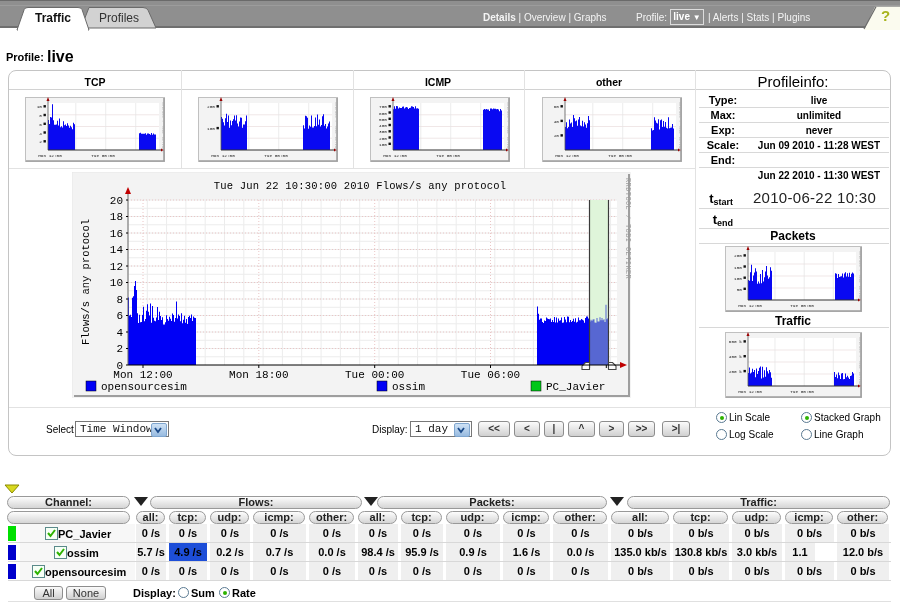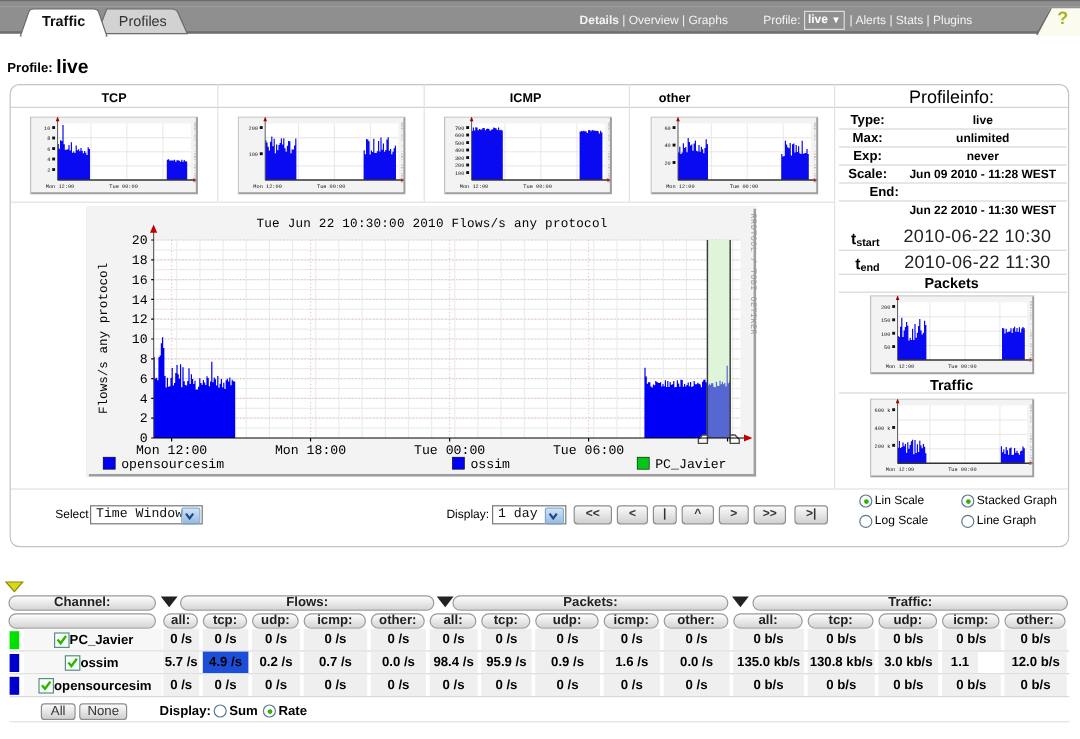--- a/index.html
+++ b/index.html
@@ -21,21 +21,21 @@
 <div class="abs" style="left:881px;top:7px;font-size:15px;font-weight:bold;color:#a8b41e;">?</div>
 <div class="abs" style="left:483px;top:12px;font-size:10px;color:#f4f4f4;"><b>Details</b> | Overview | Graphs</div>
 <div class="abs" style="left:636px;top:12px;font-size:10px;color:#f4f4f4;">Profile:</div>
 <div class="abs" style="left:670px;top:9px;width:34px;height:16px;border:1px solid #dcdcdc;box-sizing:border-box;font-size:10px;font-weight:bold;color:#fff;text-align:center;line-height:14px;">live <span style="font-size:8px;">▼</span></div>
 <div class="abs" style="left:708px;top:12px;font-size:10px;color:#f4f4f4;">| Alerts | Stats | Plugins</div>
 <div class="abs" style="left:6px;top:47px;font-size:11px;font-weight:bold;color:#000;">Profile: <span style="font-size:16px;position:relative;top:1px;">live</span></div>
 <div class="abs" style="left:8px;top:70px;width:883px;height:386px;border:1px solid #c4c4c4;border-radius:8px;box-sizing:border-box;background:#fff;"></div>
 <div class="abs" style="left:35px;top:76px;width:120px;text-align:center;font-size:10.5px;font-weight:bold;">TCP</div>
 <div class="abs" style="left:206px;top:76px;width:120px;text-align:center;font-size:10.5px;font-weight:normal;margin-top:24px;">UDP</div>
 <div class="abs" style="left:378px;top:76px;width:120px;text-align:center;font-size:10.5px;font-weight:bold;">ICMP</div>
-<div class="abs" style="left:549px;top:76px;width:120px;text-align:left;font-size:10.5px;font-weight:bold;">other</div>
+<div class="abs" style="left:549px;top:76px;width:120px;text-align:center;font-size:10.5px;font-weight:bold;">other</div>
 <div class="abs" style="left:723px;top:73px;width:140px;text-align:center;font-size:15px;">Profileinfo:</div>
 <div class="abs" style="left:9px;top:89px;width:881px;height:1px;background:#d2d2d2;"></div>
 <div class="abs" style="left:181.0px;top:70px;width:1px;height:98px;background:#e2e2e2;"></div>
 <div class="abs" style="left:352.5px;top:70px;width:1px;height:98px;background:#e2e2e2;"></div>
 <div class="abs" style="left:524.0px;top:70px;width:1px;height:98px;background:#e2e2e2;"></div>
 <div class="abs" style="left:695px;top:70px;width:1px;height:337px;background:#e2e2e2;"></div>
 <div class="abs" style="left:9px;top:168px;width:686px;height:1px;background:#e2e2e2;"></div>
 <svg width="140" height="65" style="position:absolute;left:25px;top:97px">
       <rect x="0.5" y="0.5" width="139" height="64" fill="#f3f3f3" stroke="#c0c0c0" stroke-width="1"></rect>
       <path d="M139,1 L139,64 L1,64" stroke="#9e9e9e" stroke-width="1.6" fill="none"></path>
@@ -274,28 +274,27 @@
 <div class="abs" style="left:699px;top:107px;width:190px;height:1px;background:#d8d8d8;"></div>
 <div class="abs" style="left:697px;top:108px;width:52px;height:15px;text-align:center;font-size:11px;font-weight:bold;line-height:15px;">Max:</div>
 <div class="abs" style="left:749px;top:108px;width:140px;height:15px;text-align:center;font-size:10px;font-weight:bold;line-height:15px;">unlimited</div>
 <div class="abs" style="left:699px;top:122px;width:190px;height:1px;background:#d8d8d8;"></div>
 <div class="abs" style="left:697px;top:123px;width:52px;height:15px;text-align:center;font-size:11px;font-weight:bold;line-height:15px;">Exp:</div>
 <div class="abs" style="left:749px;top:123px;width:140px;height:15px;text-align:center;font-size:10px;font-weight:bold;line-height:15px;">never</div>
 <div class="abs" style="left:699px;top:137px;width:190px;height:1px;background:#d8d8d8;"></div>
 <div class="abs" style="left:697px;top:138px;width:52px;height:15px;text-align:center;font-size:11px;font-weight:bold;line-height:15px;">Scale:</div>
 <div class="abs" style="left:749px;top:138px;width:140px;height:15px;text-align:center;font-size:10px;font-weight:bold;line-height:15px;">Jun 09 2010 - 11:28 WEST</div>
 <div class="abs" style="left:699px;top:152px;width:190px;height:1px;background:#d8d8d8;"></div>
-<div class="abs" style="left:697px;top:153px;width:52px;height:15px;text-align:right;font-size:11px;font-weight:bold;line-height:15px;">End:</div>
+<div class="abs" style="left:697px;top:153px;width:52px;height:15px;text-align:center;font-size:11px;font-weight:bold;line-height:15px;">End:</div>
 <div class="abs" style="left:749px;top:153px;width:140px;height:15px;text-align:center;font-size:10px;font-weight:bold;line-height:15px;margin-top:15px;">Jun 22 2010 - 11:30 WEST</div>
 <div class="abs" style="left:699px;top:167px;width:190px;height:1px;background:#d8d8d8;"></div>
 <div class="abs" style="left:697px;top:191px;width:36px;text-align:right;font-size:13px;font-weight:bold;">t<span style="font-size:9px;position:relative;top:2px;">start</span></div>
 <div class="abs" style="left:742px;top:189px;width:145px;text-align:center;font-size:15px;color:#222;letter-spacing:0.3px;">2010-06-22 10:30</div>
 <div class="abs" style="left:699px;top:208px;width:190px;height:1px;background:#d8d8d8;"></div>
 <div class="abs" style="left:697px;top:212px;width:36px;text-align:right;font-size:13px;font-weight:bold;">t<span style="font-size:9px;position:relative;top:2px;">end</span></div>
-<div class="abs" style="left:742px;top:210px;width:145px;text-align:center;font-size:15px;color:#222;letter-spacing:0.3px;">2010-06-22 11:30</div>
 <div class="abs" style="left:699px;top:228px;width:190px;height:1px;background:#d8d8d8;"></div>
 <div class="abs" style="left:723px;top:229px;width:140px;text-align:center;font-size:12px;font-weight:bold;">Packets</div>
 <div class="abs" style="left:699px;top:243px;width:190px;height:1px;background:#d8d8d8;"></div>
 <svg width="137" height="66" style="position:absolute;left:725px;top:246px">
       <rect x="0.5" y="0.5" width="136" height="65" fill="#f3f3f3" stroke="#c0c0c0" stroke-width="1"></rect>
       <path d="M136,1 L136,65 L1,65" stroke="#9e9e9e" stroke-width="1.6" fill="none"></path>
       <rect x="23" y="6" width="108" height="48" fill="#fff"></rect>
       <line x1="23" y1="42.0" x2="131" y2="42.0" stroke="#eadcdc" stroke-width="0.7"></line>
       <line x1="23" y1="30.0" x2="131" y2="30.0" stroke="#eadcdc" stroke-width="0.7"></line>
       <line x1="23" y1="18.0" x2="131" y2="18.0" stroke="#eadcdc" stroke-width="0.7"></line>

